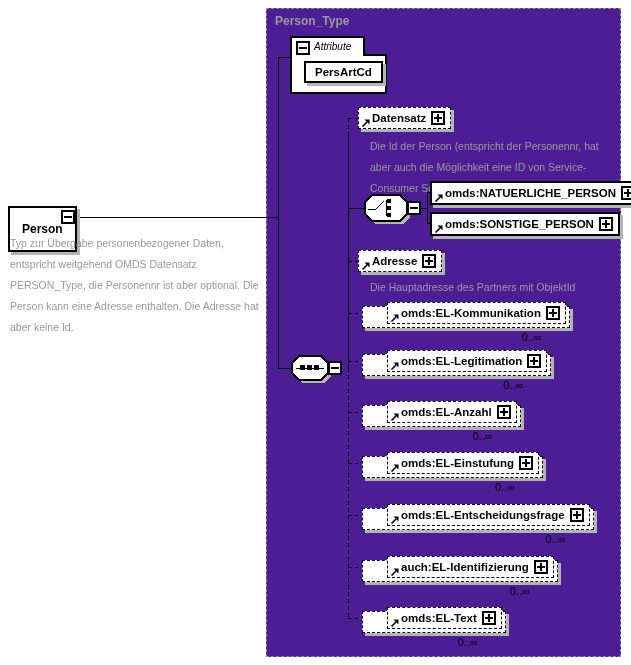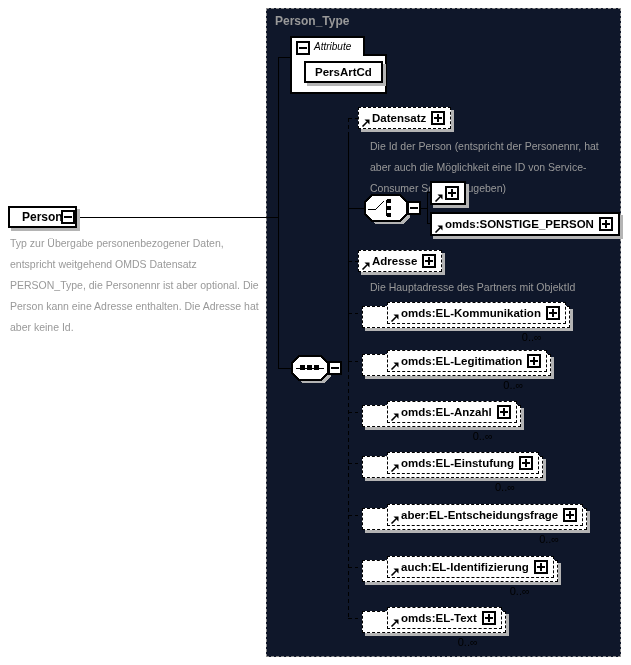--- a/index.html
+++ b/index.html
@@ -1,21 +1,21 @@
 <!DOCTYPE html>
 <html><head>
 <meta charset="utf-8">
 <style>
   html,body { margin:0; padding:0; background:#fff; width:631px; height:665px; overflow:hidden;
               font-family:"Liberation Sans", sans-serif; }
   #canvas { position:relative; width:631px; height:665px; }
 
   
   .panel { position:absolute; left:266px; top:8px; width:355px; height:649px;
-           background:#0f172a; border:1px dashed #8f8f8f; z-index:0; box-sizing:border-box; }
+           background:#4c1d95; border:1px dashed #8f8f8f; z-index:0; box-sizing:border-box; }
   .panel-title { position:absolute; left:8px; top:5px; font-size:12px; font-weight:bold; color:#999999; }
 
   
   #lines { position:absolute; left:0; top:0; z-index:1; }
 
   
   .el { position:absolute; z-index:2; display:inline-flex; align-items:center; gap:5px;
         background:#fff; border:2px solid #000; padding:3px 5px 3px 13px;
         font-size:11.5px; font-weight:bold; color:#000; white-space:nowrap;
         box-shadow:3px 3px 0 #b4b4b4; cursor:default; }
@@ -38,21 +38,21 @@
   .expander.plus::after { content:""; position:absolute; top:1px; bottom:1px; left:50%; margin-left:-1px;
                           width:2px; background:#000; }
   .expander.abs { position:absolute; z-index:3; }
 
   
   .attr-header { position:absolute; left:314px; top:41px; z-index:2; font-size:10px; font-style:italic; color:#000; }
 
   
   .doc { position:absolute; z-index:2; font-size:10.5px; line-height:21px; color:#999999; }
 
-  .person-box { left:8px; top:206px; padding:2px 12px; font-size:12px; }
+  .person-box { left:8px; top:206px; padding:14px 12px; font-size:12px; }
 </style>
 </head>
 <body>
 
 <div id="canvas">
 
   <div class="panel">
     <div class="panel-title">Person_Type</div>
   </div>
 
@@ -128,20 +128,21 @@
   </div>
   <div class="doc" style="left:370px;top:136px;width:240px">Die Id der Person (entspricht der Personennr, hat aber auch die Möglichkeit eine ID von Service-Consumer Seite mitzugeben)</div>
 
   <div class="el" style="left:430px;top:181px">
     <span class="arrow">
       <svg width="9" height="9" viewBox="0 0 9 9">
           <path d="M1.5,8.5 L6,4" stroke="#000" stroke-width="1.6" fill="none"></path>
           <path d="M3.5,1.5 L8.5,1.5 L8.5,6.5 Z" fill="#000"></path>
         </svg>
     </span>
+    <span>omds:NATUERLICHE_PERSON</span>
     <span class="expander plus"></span>
   </div>
   <div class="el dashed" style="left:358px;top:250px">
     <span class="arrow">
       <svg width="9" height="9" viewBox="0 0 9 9">
           <path d="M1.5,8.5 L6,4" stroke="#000" stroke-width="1.6" fill="none"></path>
           <path d="M3.5,1.5 L8.5,1.5 L8.5,6.5 Z" fill="#000"></path>
         </svg>
     </span>
     <span>Adresse</span>
@@ -222,21 +223,21 @@
 
   <div class="multiwrap" style="left:358px;top:504px">
     <div class="multiback"></div>
     <div class="el dashed">
       <span class="arrow">
         <svg width="9" height="9" viewBox="0 0 9 9">
             <path d="M1.5,8.5 L6,4" stroke="#000" stroke-width="1.6" fill="none"></path>
             <path d="M3.5,1.5 L8.5,1.5 L8.5,6.5 Z" fill="#000"></path>
           </svg>
       </span>
-      <span>aber:EL-Entscheidungsfrage</span>
+      <span>omds:EL-Entscheidungsfrage</span>
       <span class="expander plus"></span>
     </div>
     <div class="occ">0..∞</div>
   </div>
 
   <div class="multiwrap" style="left:358px;top:556px">
     <div class="multiback"></div>
     <div class="el dashed">
       <span class="arrow">
         <svg width="9" height="9" viewBox="0 0 9 9">

